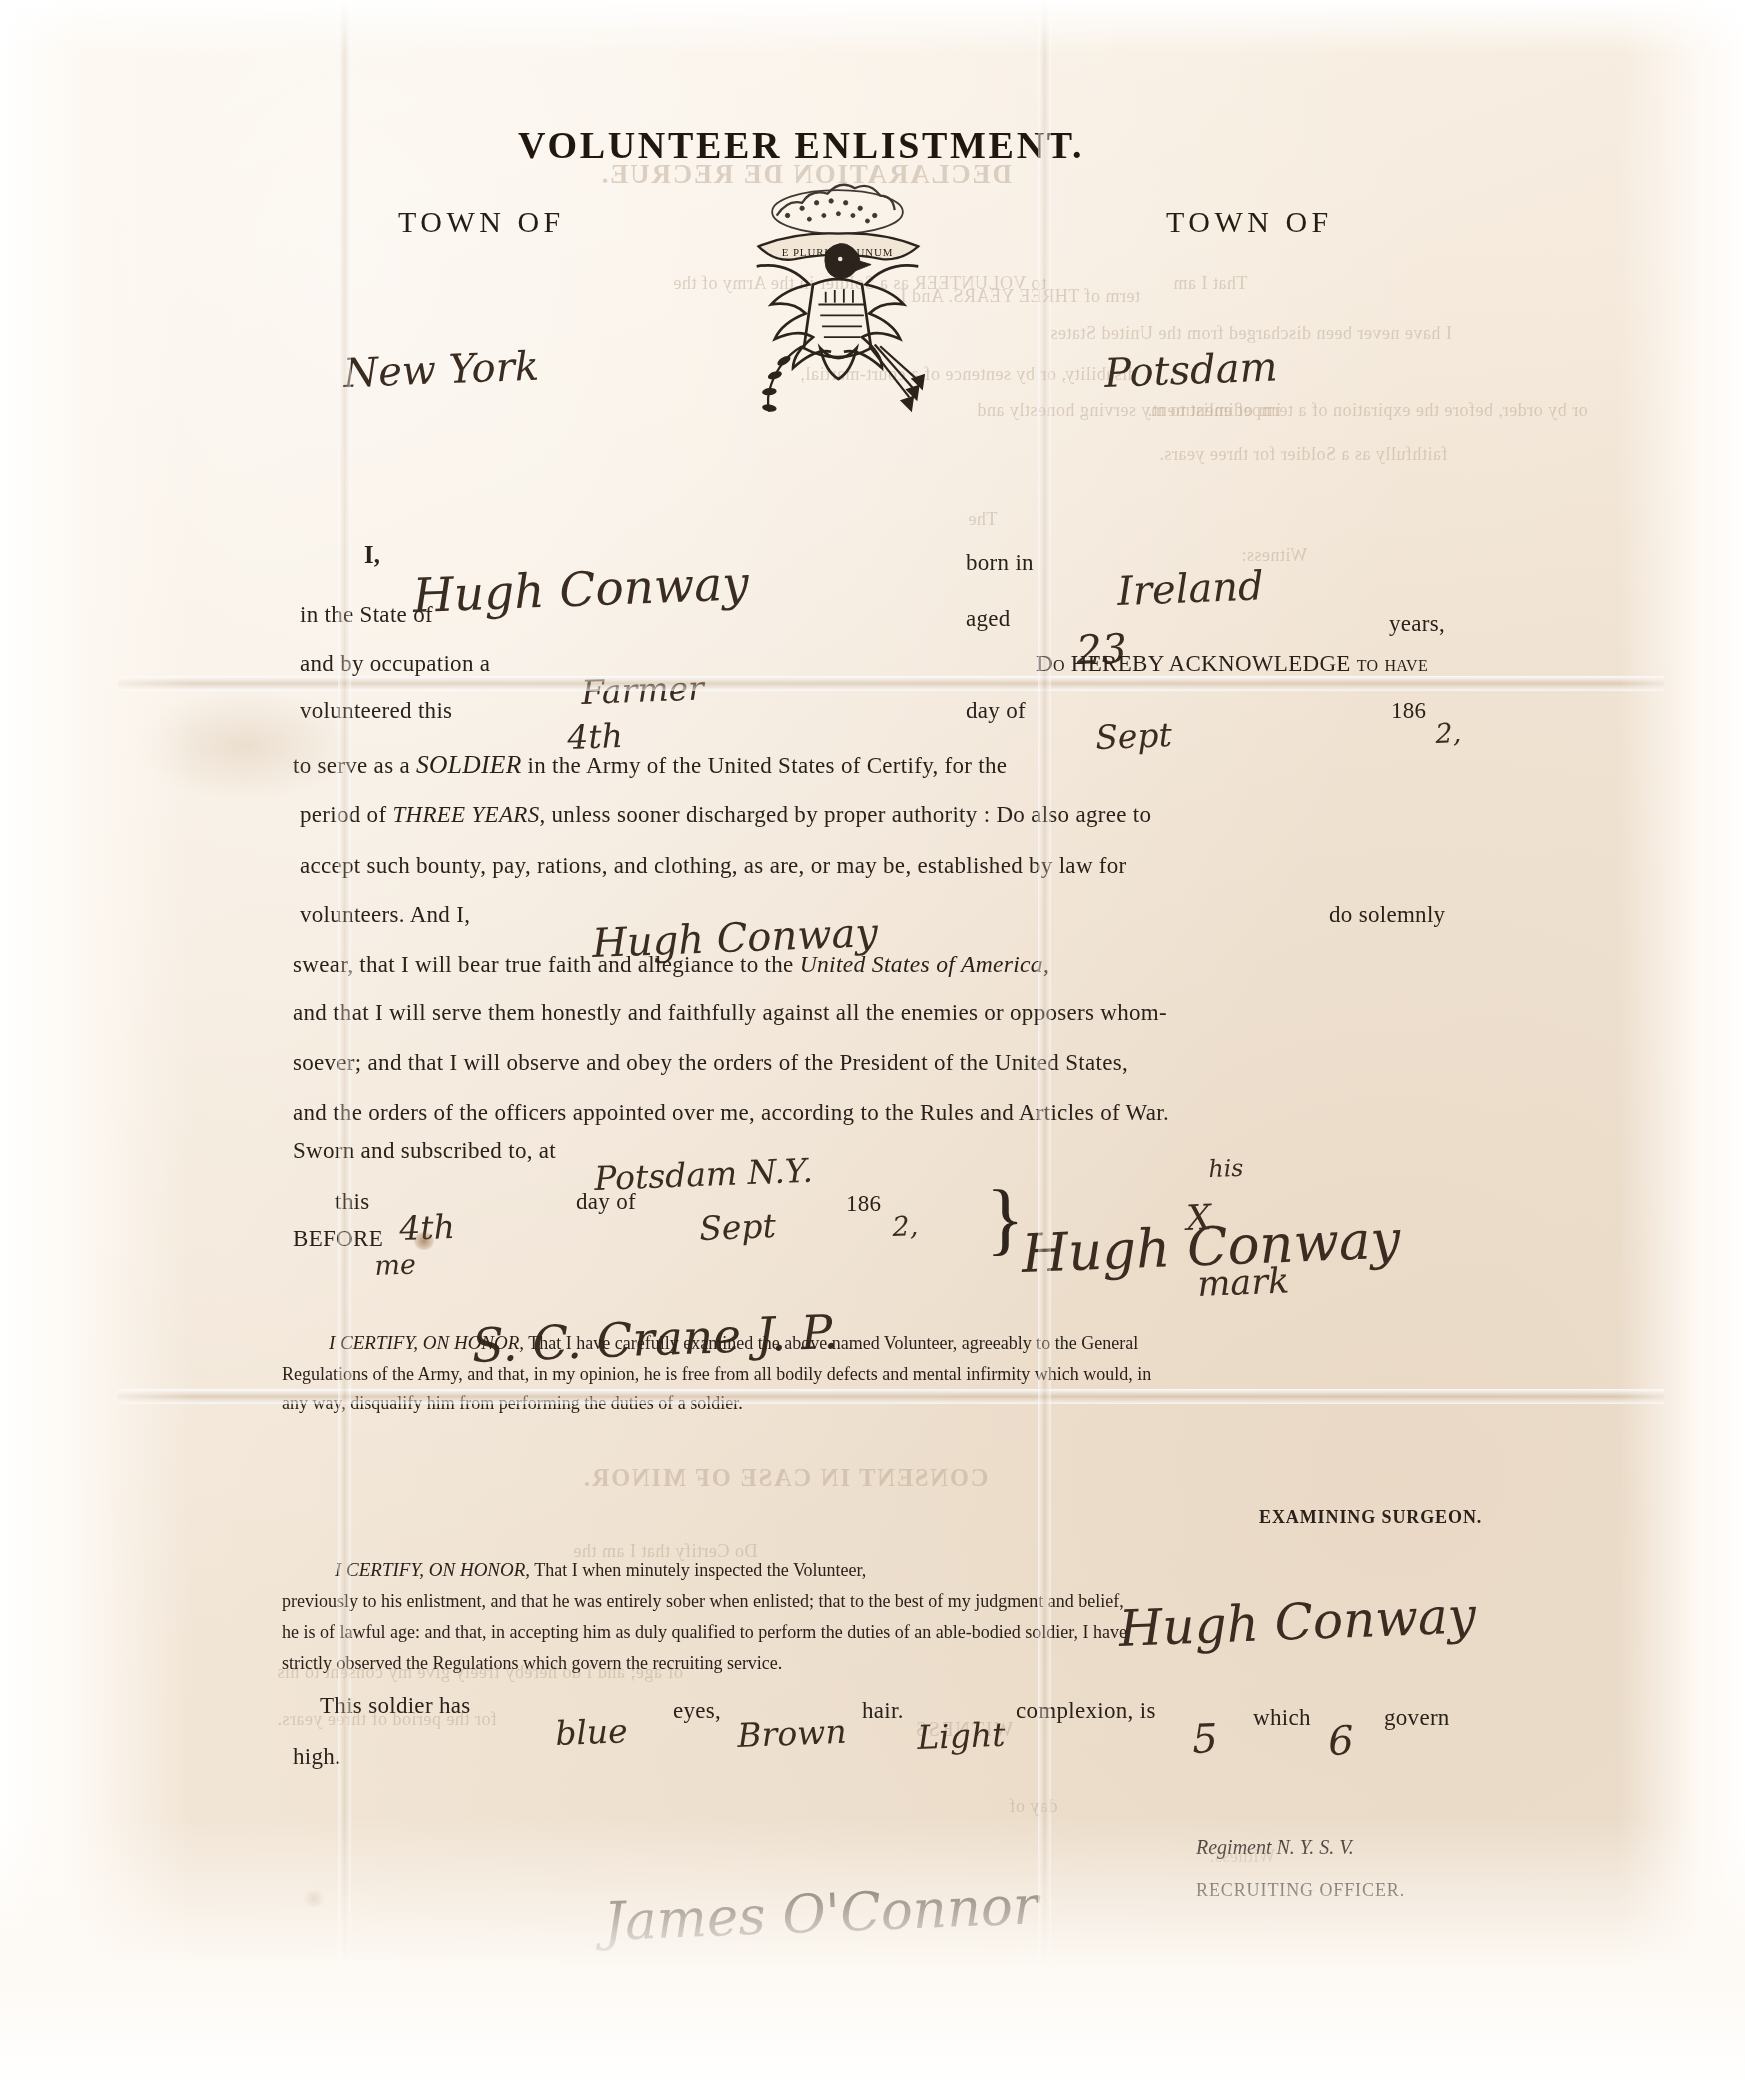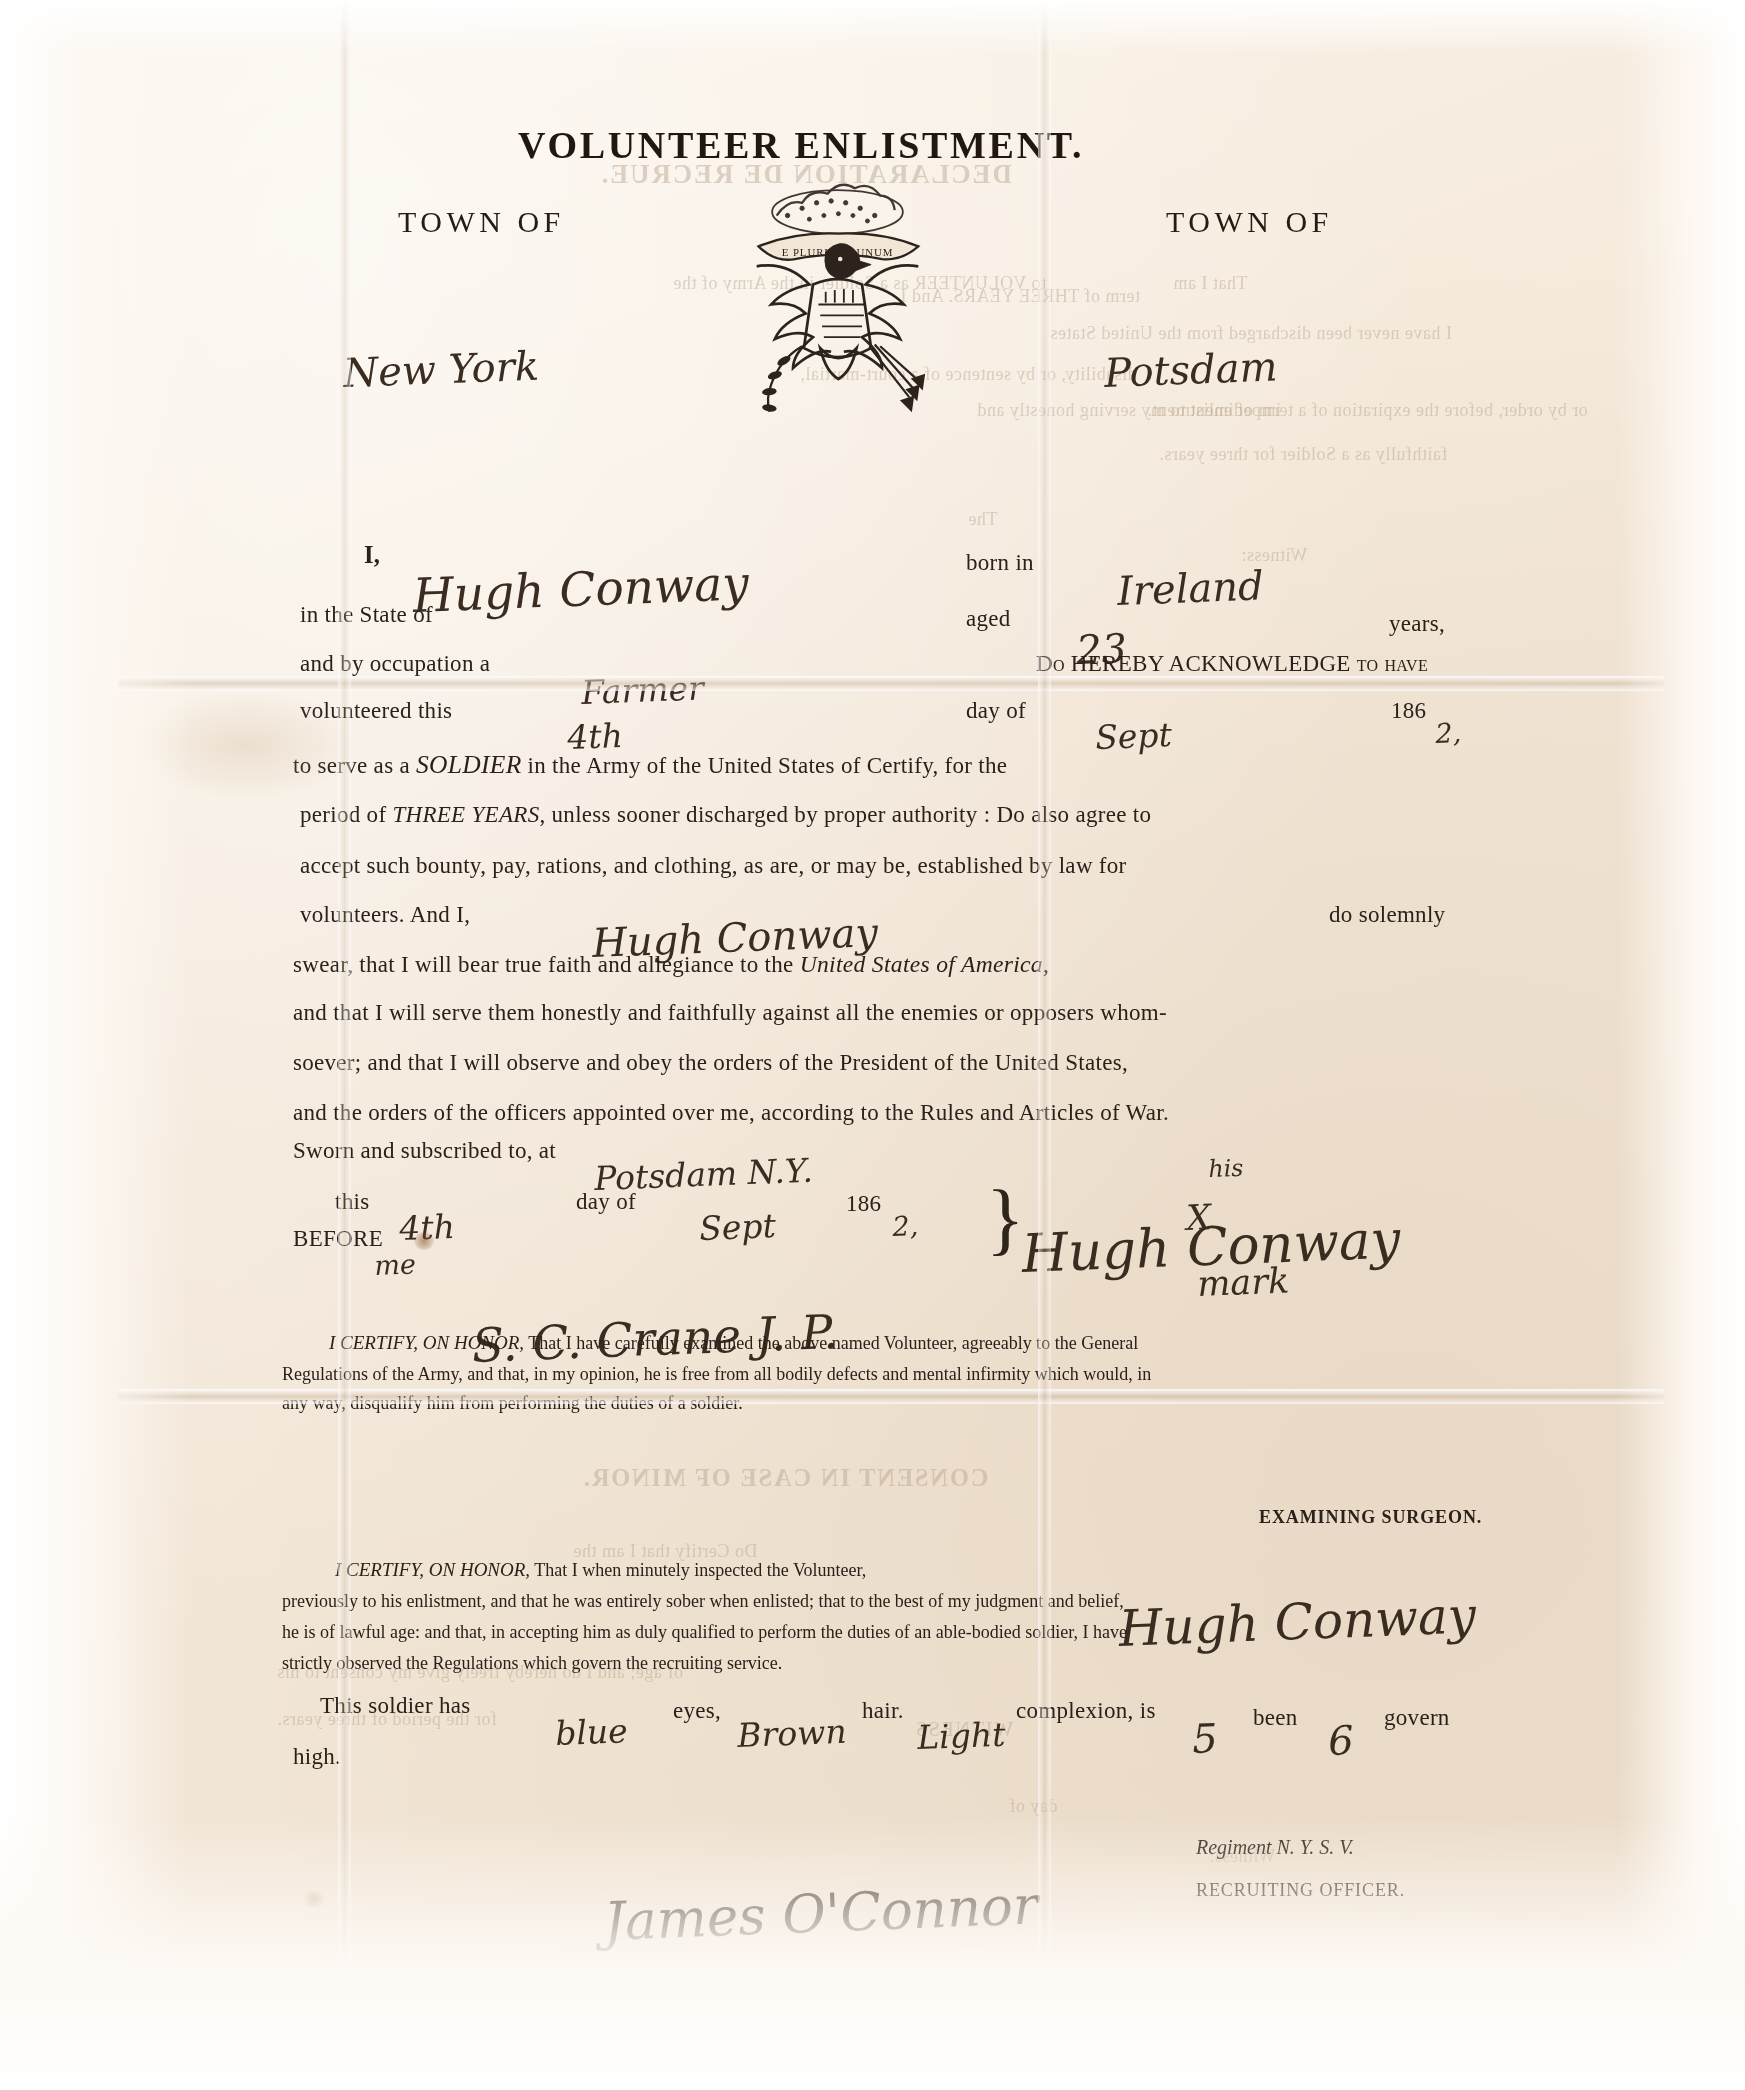--- a/index.html
+++ b/index.html
@@ -319,21 +319,21 @@
     <div class="t small" style="left:282px; top:1653px;">strictly observed the Regulations which govern the recruiting service.</div>
 
     <div class="t body" style="left:320px; top:1693px;">This soldier has</div>
     <div class="t hand md" style="left:556px; top:1714px;">blue</div>
     <div class="t body" style="left:673px; top:1698px;text-align:right;">eyes,</div>
     <div class="t hand md" style="left:738px; top:1716px;">Brown</div>
     <div class="t body" style="left:862px; top:1698px;">hair.</div>
     <div class="t hand md" style="left:918px; top:1718px;">Light</div>
     <div class="t body" style="left:1016px; top:1698px;">complexion, is</div>
     <div class="t hand lg" style="left:1193px; top:1716px;">5</div>
-    <div class="t body" style="left:1253px; top:1705px;">been</div>
+    <div class="t body" style="left:1253px; top:1705px;">which</div>
     <div class="t hand lg" style="left:1329px; top:1718px;">6</div>
     <div class="t body" style="left:1384px; top:1705px;">govern</div>
     <div class="t body" style="left:293px; top:1744px;">high.</div>
 
     <div class="t hand xl" style="left:605px; top:1891px; font-size:53px;">James O'Connor</div>
     <div class="t small b i" style="left:1196px; top:1836px; font-size:20px;">Regiment N. Y. S. V.</div>
     <div class="t small sc" style="left:1196px; top:1880px; letter-spacing:0.9px;">RECRUITING OFFICER.</div>
 
   </div>
 

